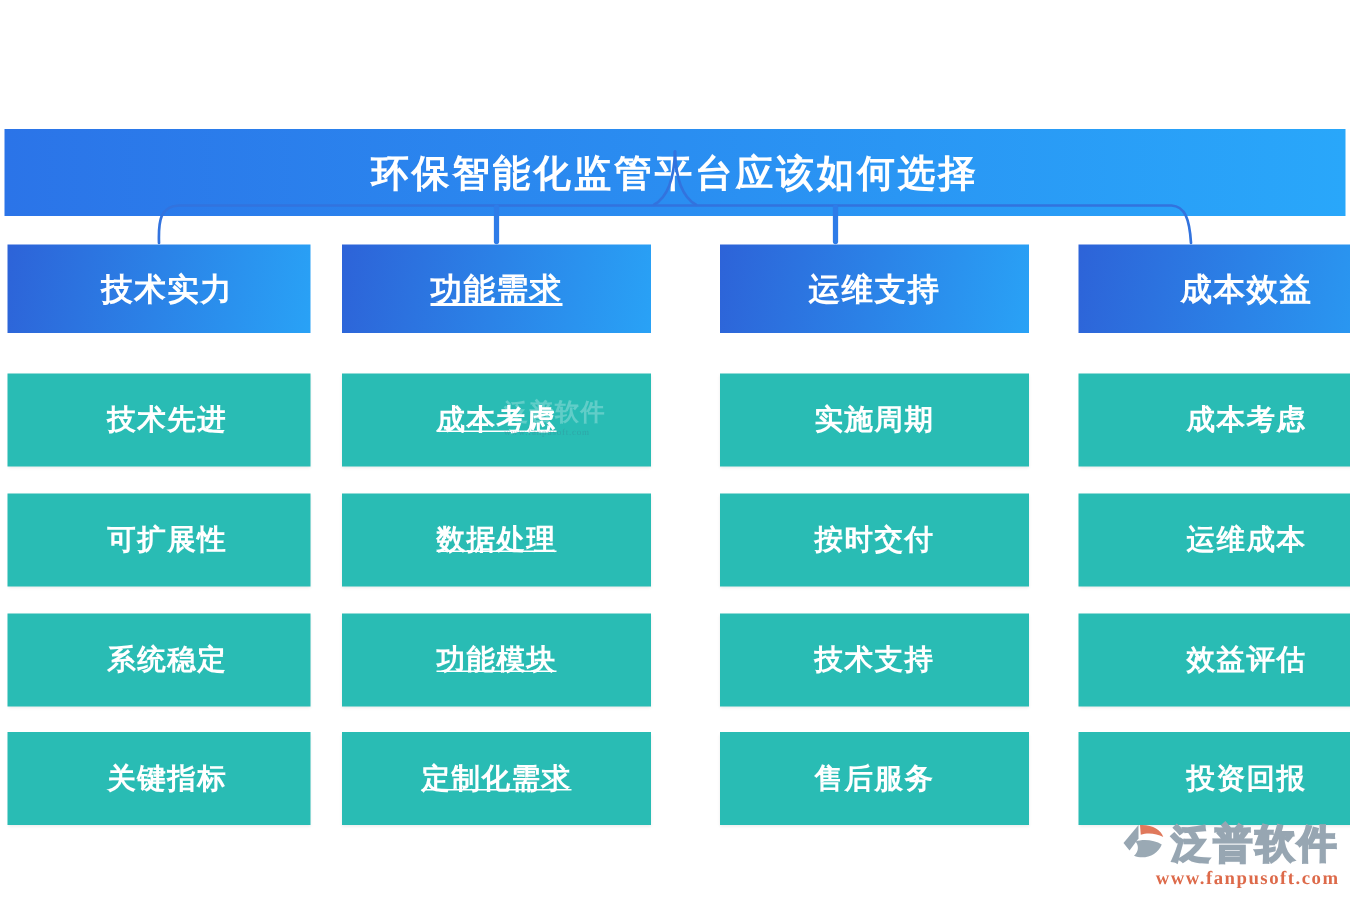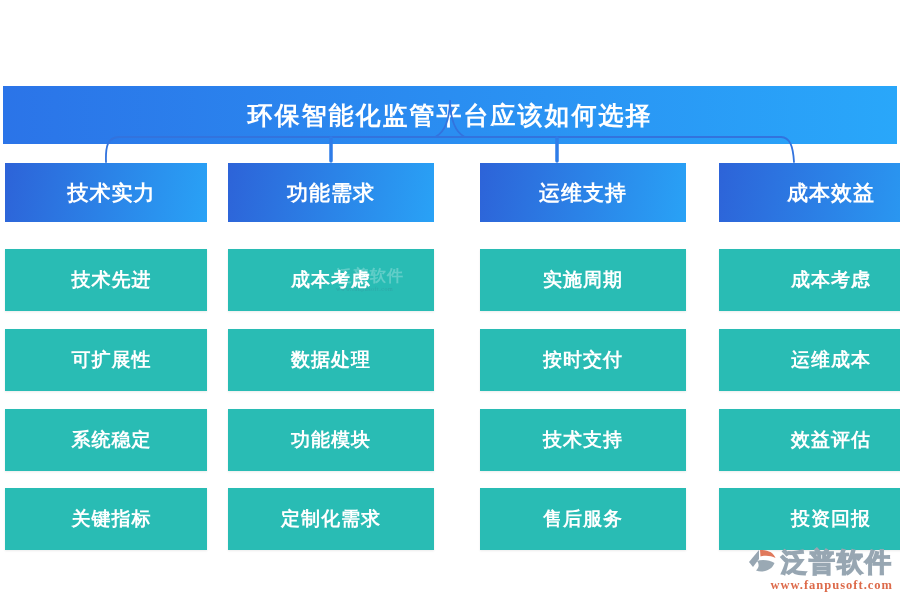--- a/index.html
+++ b/index.html
@@ -22,21 +22,21 @@
   }
   .banner .title{color:#ffffff;font-size:25px;font-weight:bold;letter-spacing:2px;}
 
   
   .connectors{position:absolute;left:0;top:0;width:900px;height:600px;pointer-events:none;}
   .connectors path{fill:none;stroke:var(--connector);stroke-width:1.8;stroke-linecap:round;}
   .connectors path.thick{stroke:var(--connector-bright);stroke-width:3.5;}
 
   
   .c0{left:5px;width:202px;padding-left:11px;}
-  .c1{left:228px;width:206px;}
+  .c1{left:228px;width:206px;text-decoration:underline;}
   .c2{left:480px;width:206px;}
   .c3{left:688px;width:224px;margin-left:31px;}
 
   .hdr{
     position:absolute;top:163px;height:59px;
     background:linear-gradient(100deg,var(--header-from),var(--header-to));
     display:flex;align-items:center;justify-content:center;
     color:#ffffff;font-size:21px;font-weight:bold;letter-spacing:1px;
   }
   .item{

